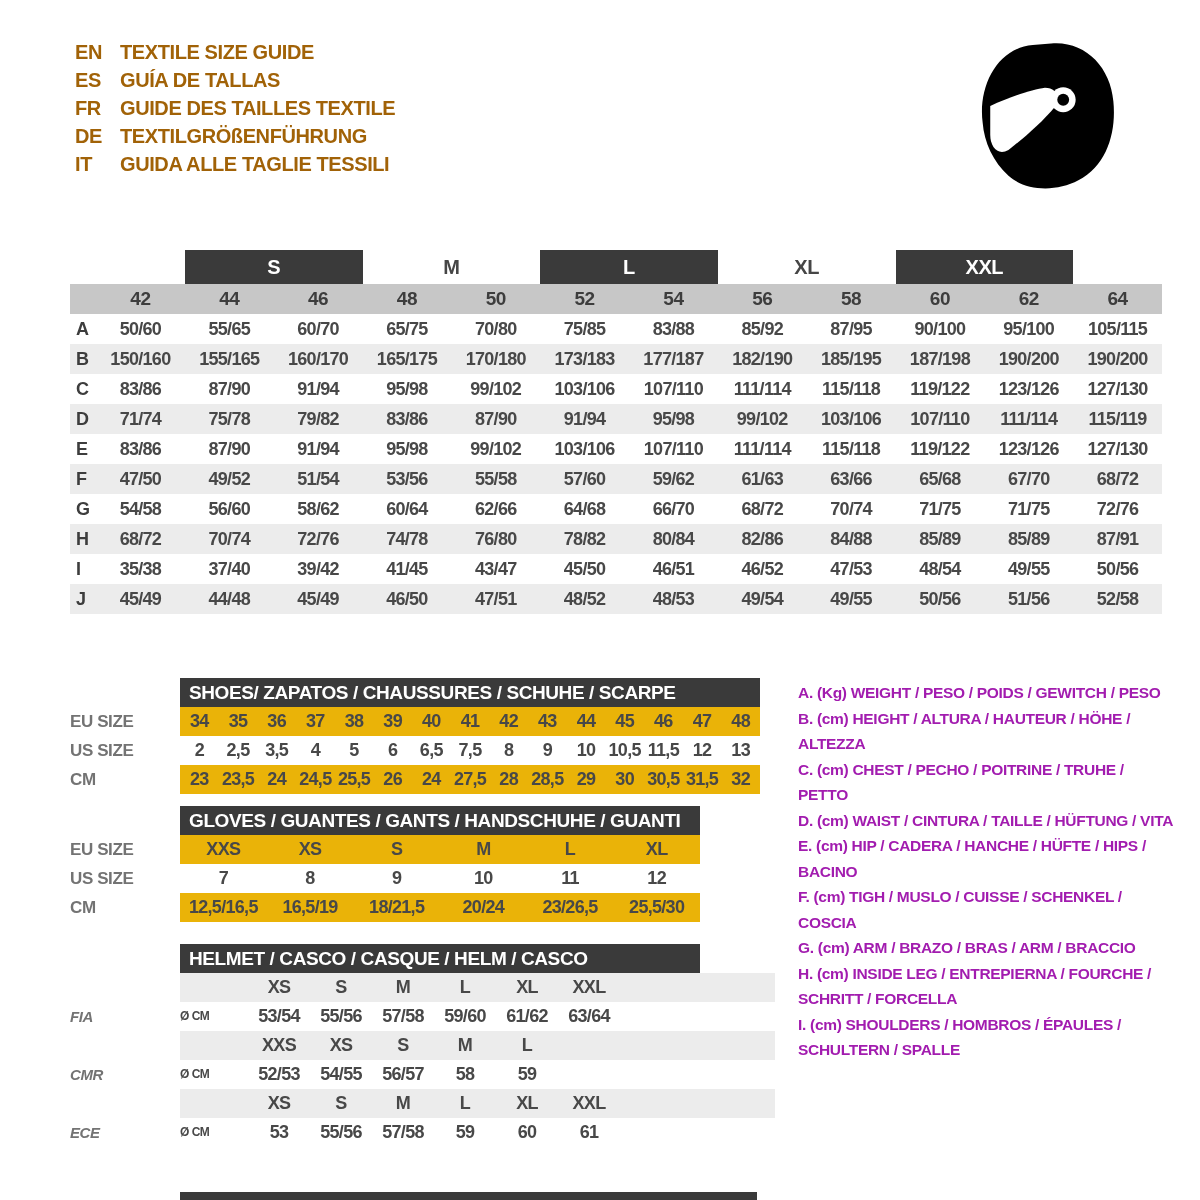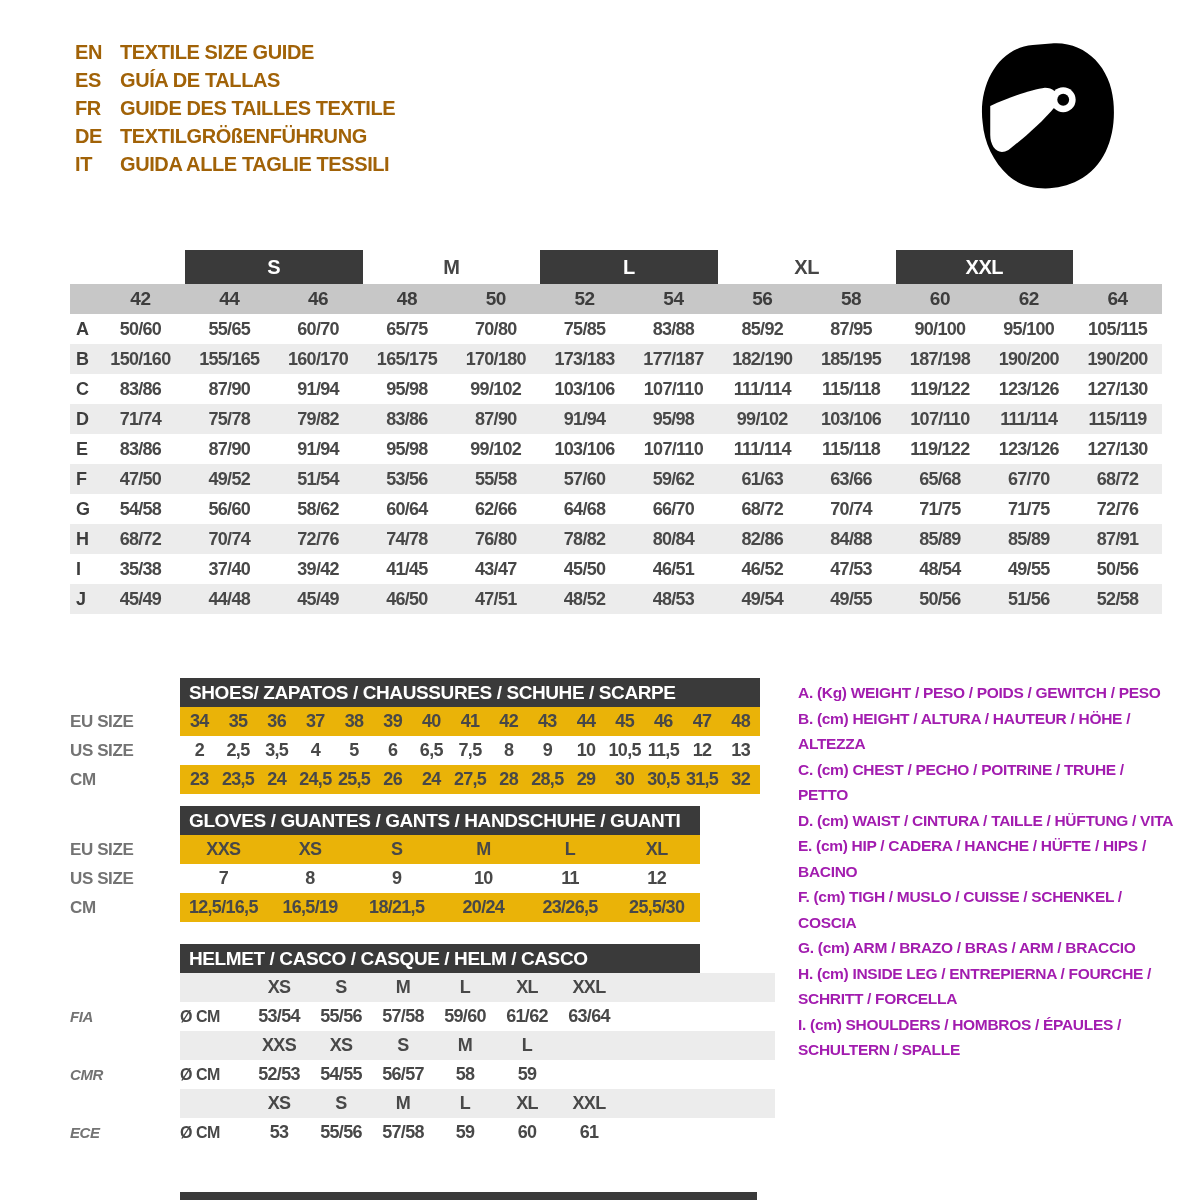--- a/index.html
+++ b/index.html
@@ -42,21 +42,21 @@
   .srow-vals.shaded { background:#eab308; }
   .s-cell { text-align:center; font-size:18px; line-height:29px; color:#484848; letter-spacing:-0.7px; white-space:nowrap; }
   .shoes-vals { width:580px; grid-template-columns:repeat(15,1fr); }
   .gloves-vals { width:520px; grid-template-columns:repeat(6,1fr); }
 
   
   .hrow { display:flex; height:29px; }
   .hrow-label { width:110px; font-size:15px; line-height:29px; color:#737373; letter-spacing:-0.4px;font-style:italic; }
   .hrow-area { width:595px; height:29px; display:flex; }
   .hrow-area.shaded { background:#ececec; }
-  .h-unit { width:68px; font-size:16px; line-height:29px; color:#484848; letter-spacing:-0.5px; }
+  .h-unit { width:68px; font-size:12px; line-height:29px; color:#484848; letter-spacing:-0.5px; }
   .h-cell { width:62px; text-align:center; font-size:18px; line-height:29px; color:#484848; letter-spacing:-0.7px; white-space:nowrap; }
 
   
   .legend { position:absolute; left:798px; top:680px; width:376px; }
   .legend-item { font-size:15.5px; line-height:25.5px; color:#a21caf; letter-spacing:-0.3px; }
 
   
   .bottom-bar { position:absolute; left:180px; top:1192px; width:577px; height:8px; background:#3a3a3a; }
 </style>
 </head>

